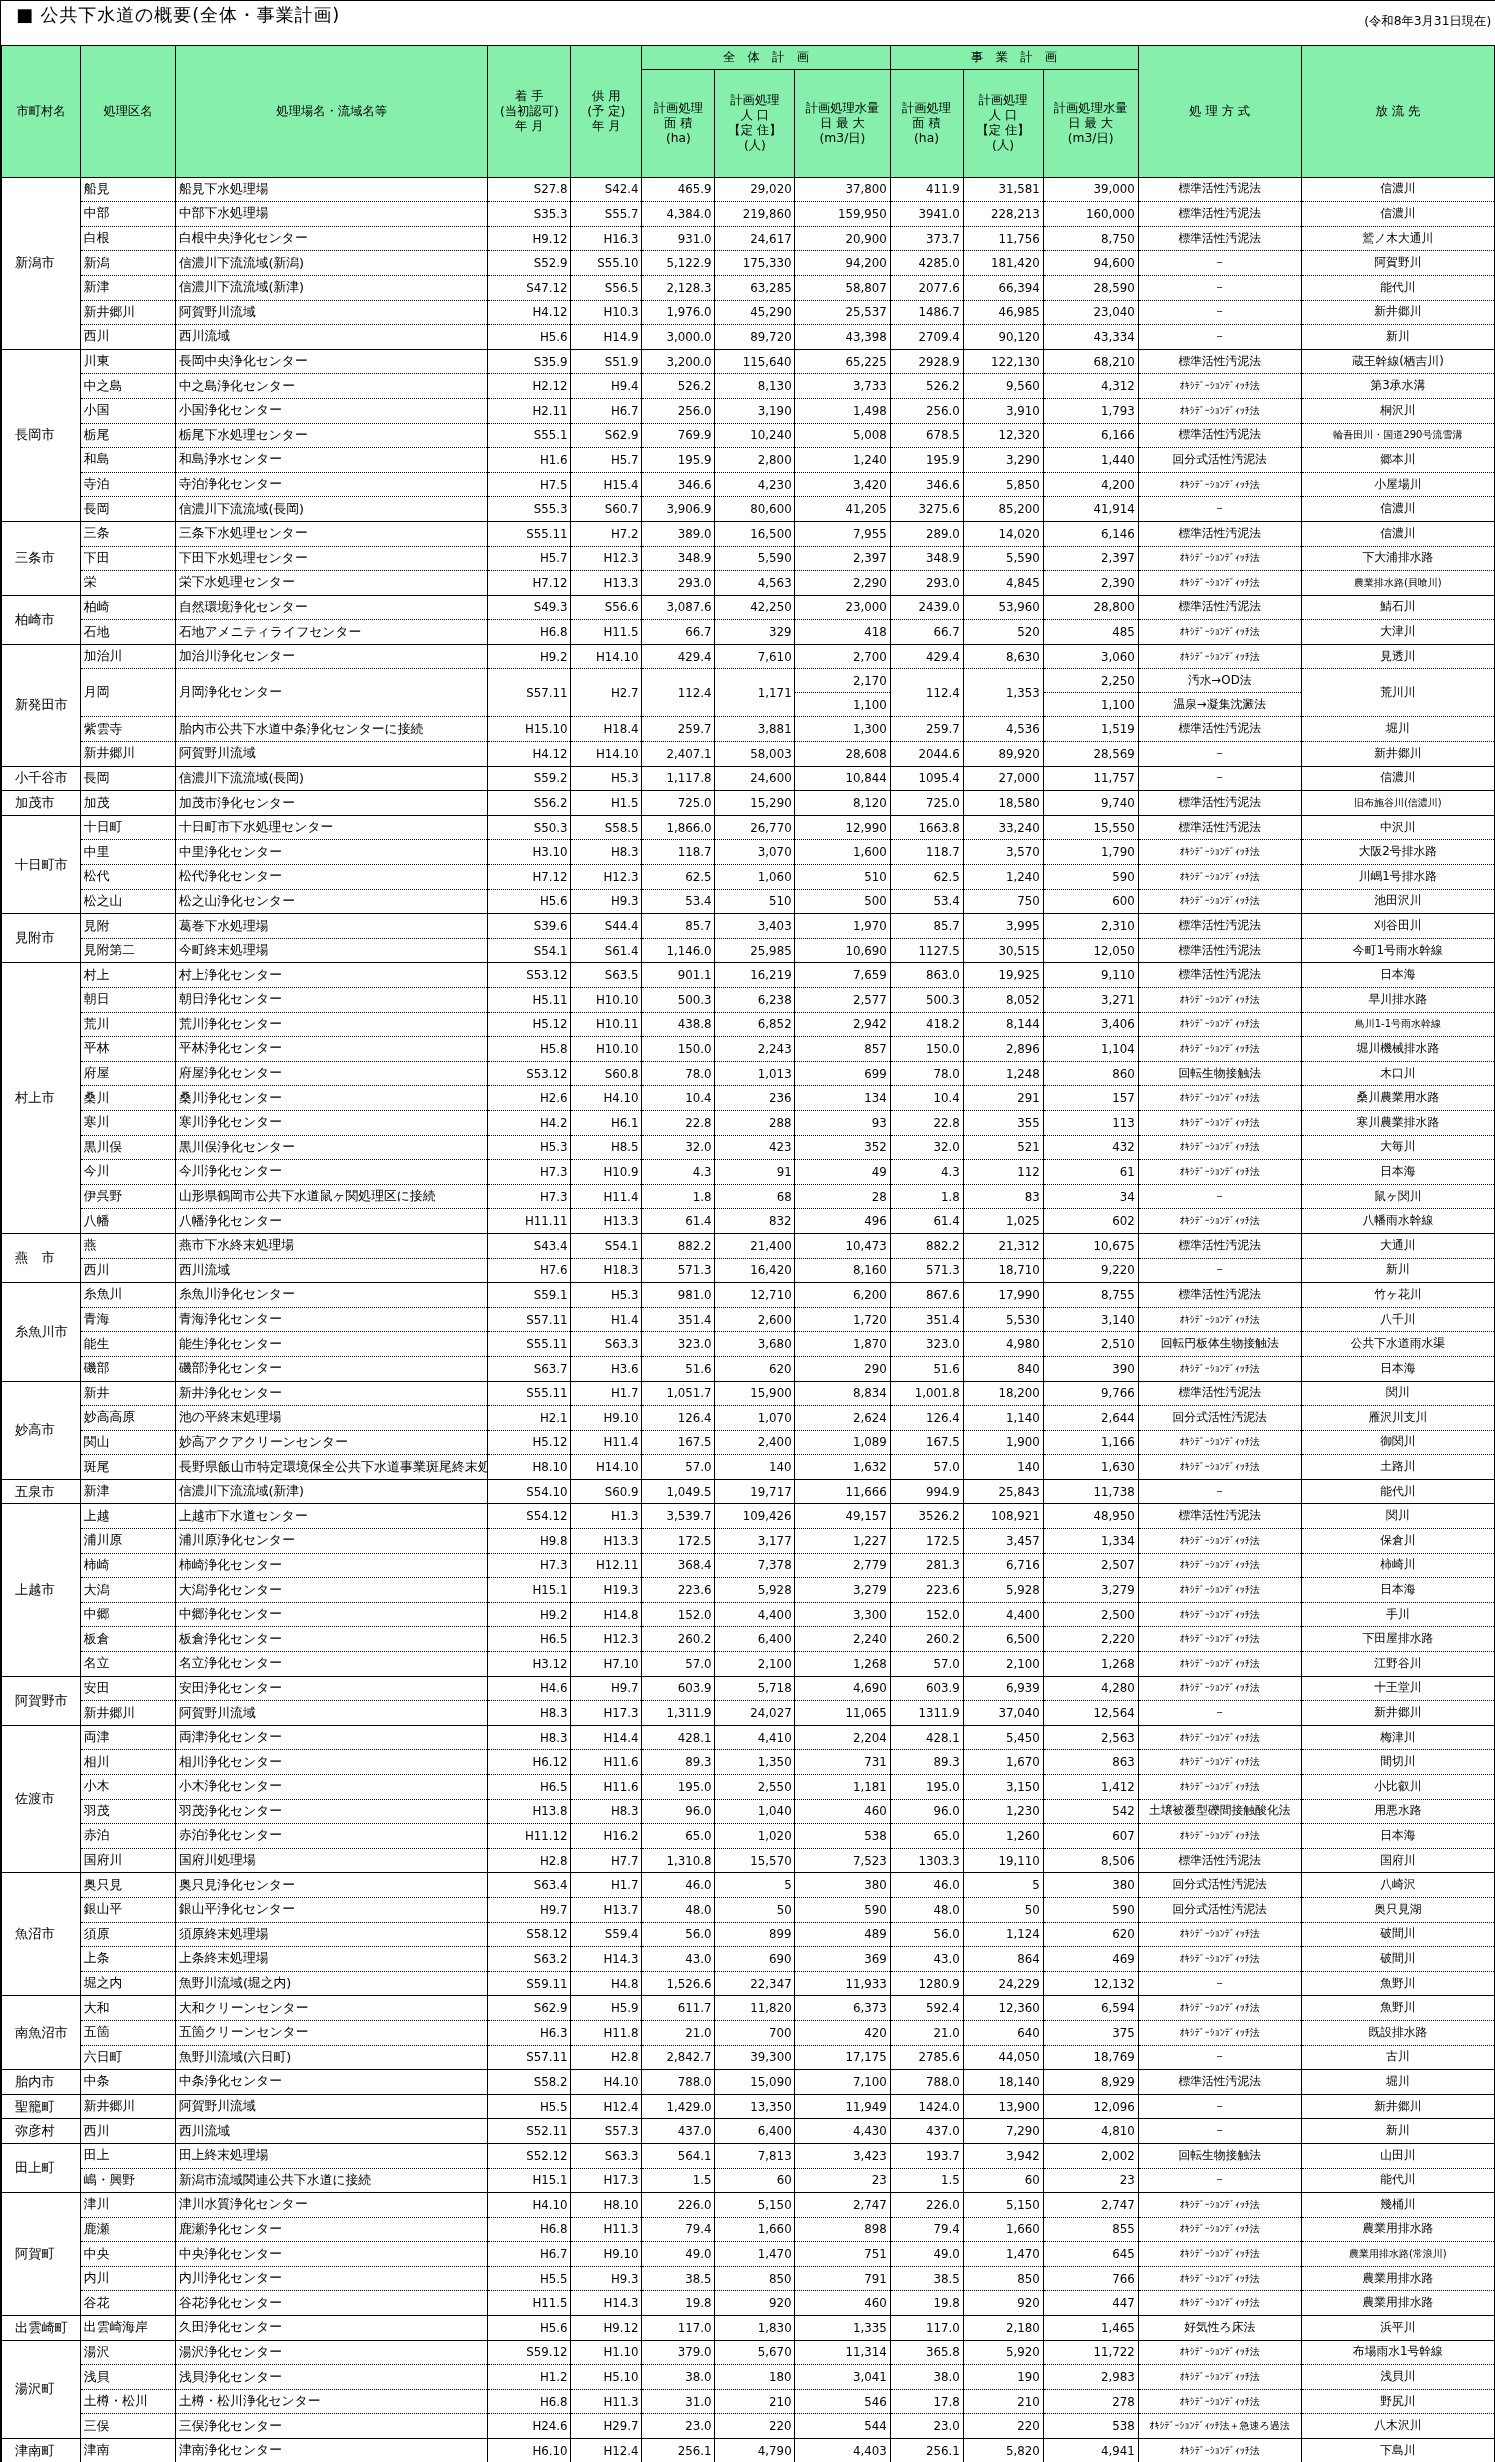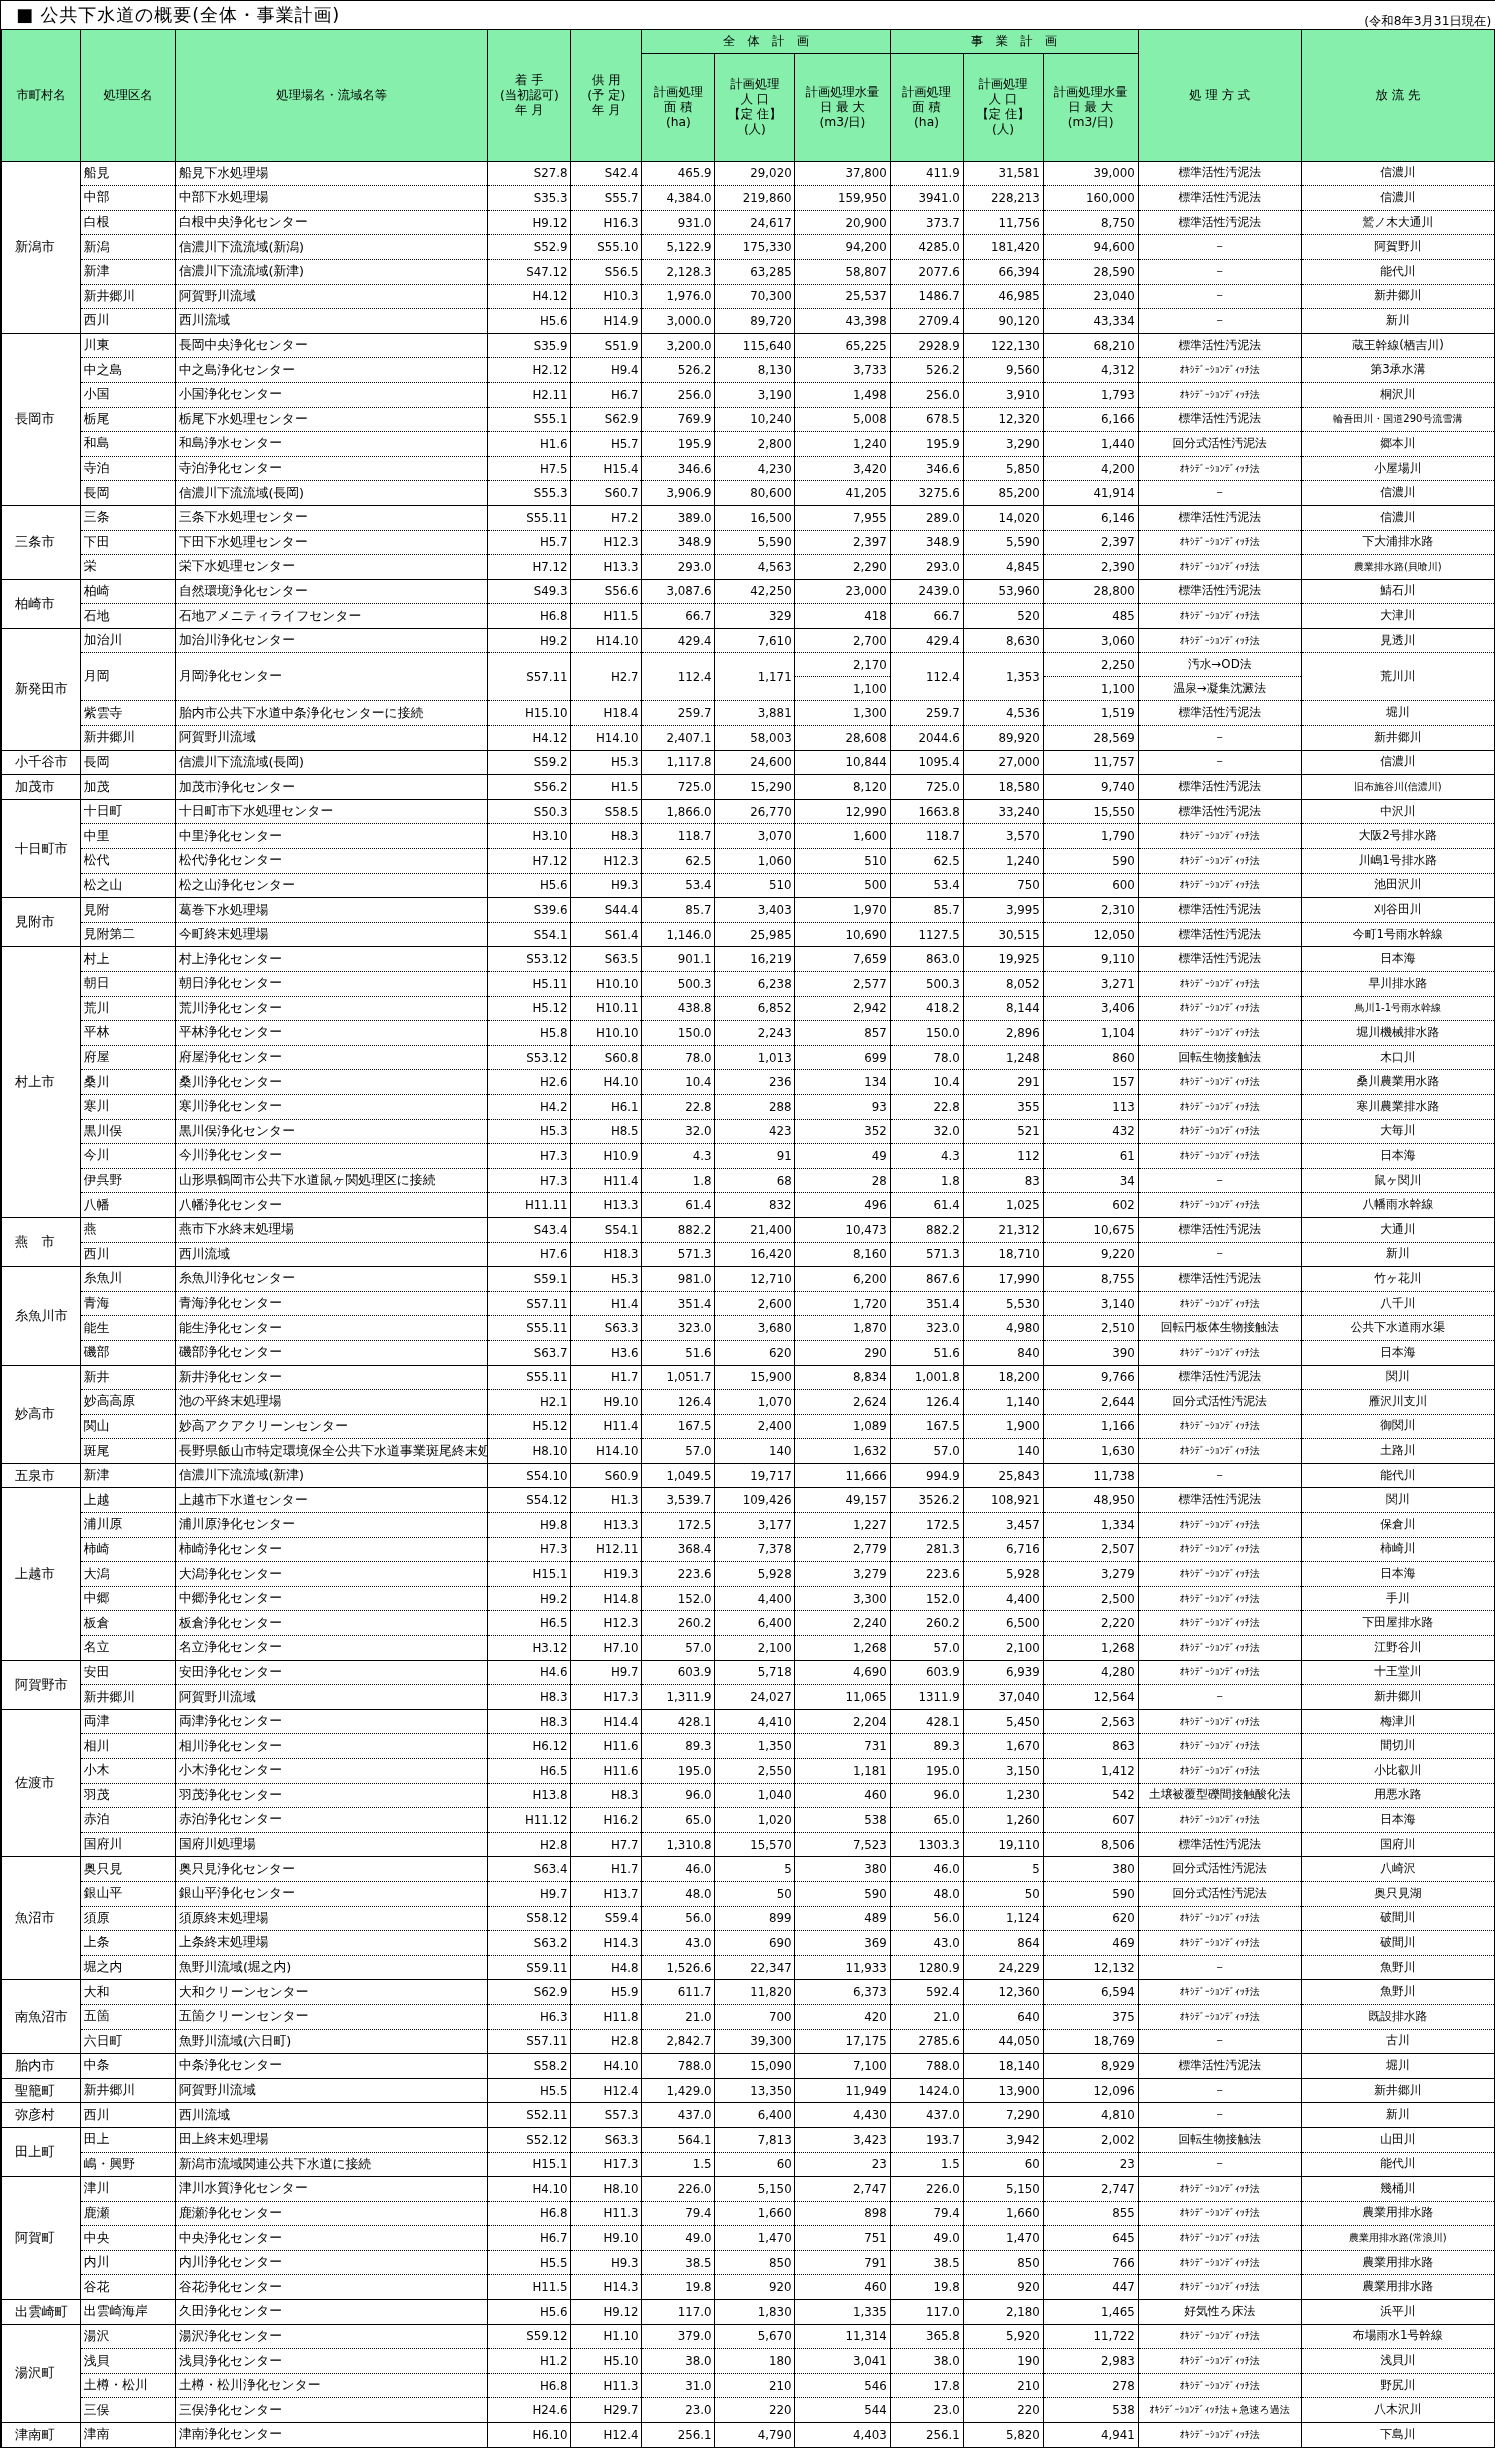--- a/index.html
+++ b/index.html
@@ -1,18 +1,18 @@
 <!DOCTYPE html>
 <html style="font-size:15px"><head>
 <meta charset="utf-8">
 <style>
   html, body { margin:0; padding:0; background:#fff; }
   body { width:1496px; font-family:"DejaVu Sans", "Liberation Sans", sans-serif; color:#000; }
   .frame { position:relative; width:1494px; border:0.9px solid #000; }
-  .title-bar { height:28px; position:relative; }
+  .title-bar { height:44px; position:relative; }
   .title { position:absolute; left:15px; top:1.9px; font-size:18px; letter-spacing:0.9px; }
   .asof { position:absolute; right:3.8px; top:12.3px; font-size:12.3px; }
   table { border-collapse:collapse; width:1494px; table-layout:fixed; font-size:11.8px; }
   th { background:#86efac; font-weight:normal; border:0.9px solid #000; font-size:12.3px; line-height:15px; padding:0; text-align:center; }
   td { border-left:0.9px solid #000; border-right:0.9px solid #000; border-top:0.9px dotted #000; height:23.6px; padding:0 2.8px; white-space:nowrap; overflow:hidden; }
   td.muni { border-top:1.9px solid #000; vertical-align:middle; font-size:13.2px; padding-left:13px; }
   tr.grp td { border-top:1.9px solid #000; }
   td.num { text-align:right; }
   td.c { text-align:center; }
   td.name { font-size:12.8px; }
@@ -170,21 +170,21 @@
           <td class="num">28,590</td>
           <td class="c">－</td>
           <td class="c">能代川</td>
         </tr>
         <tr class="">
           <td class="name">新井郷川</td>
           <td class="name">阿賀野川流域</td>
           <td class="num">H4.12</td>
           <td class="num">H10.3</td>
           <td class="num">1,976.0</td>
-          <td class="num">70,300</td>
+          <td class="num">45,290</td>
           <td class="num">25,537</td>
           <td class="num">1486.7</td>
           <td class="num">46,985</td>
           <td class="num">23,040</td>
           <td class="c">－</td>
           <td class="c">新井郷川</td>
         </tr>
         <tr class="">
           <td class="name">西川</td>
           <td class="name">西川流域</td>

